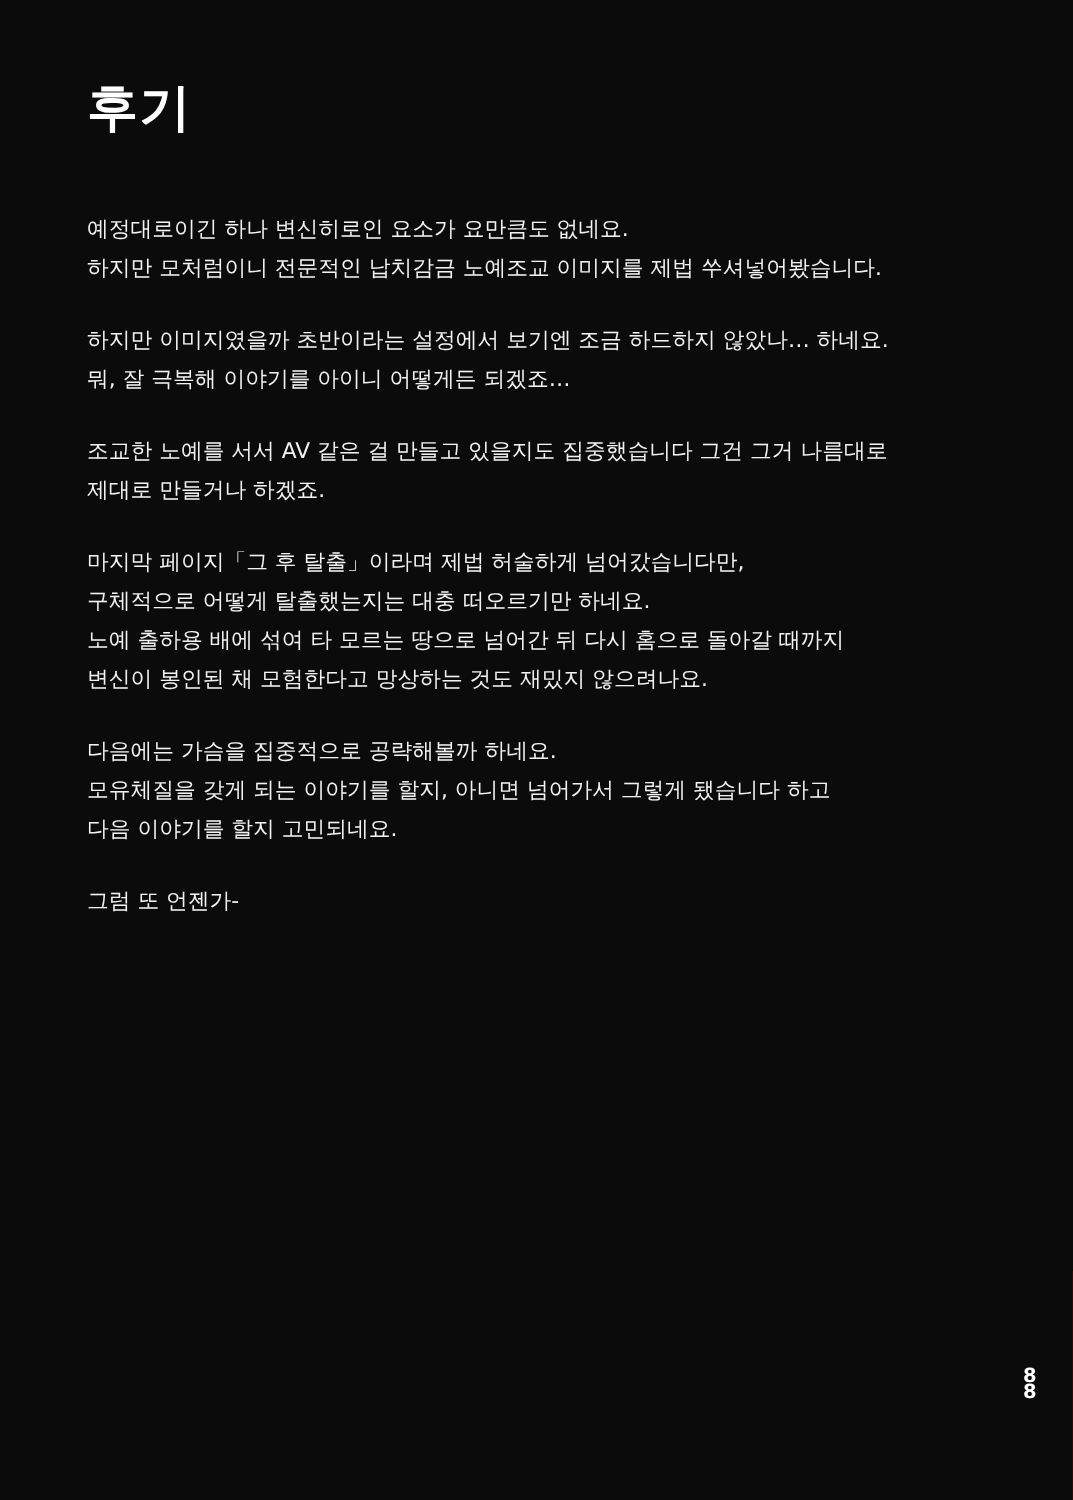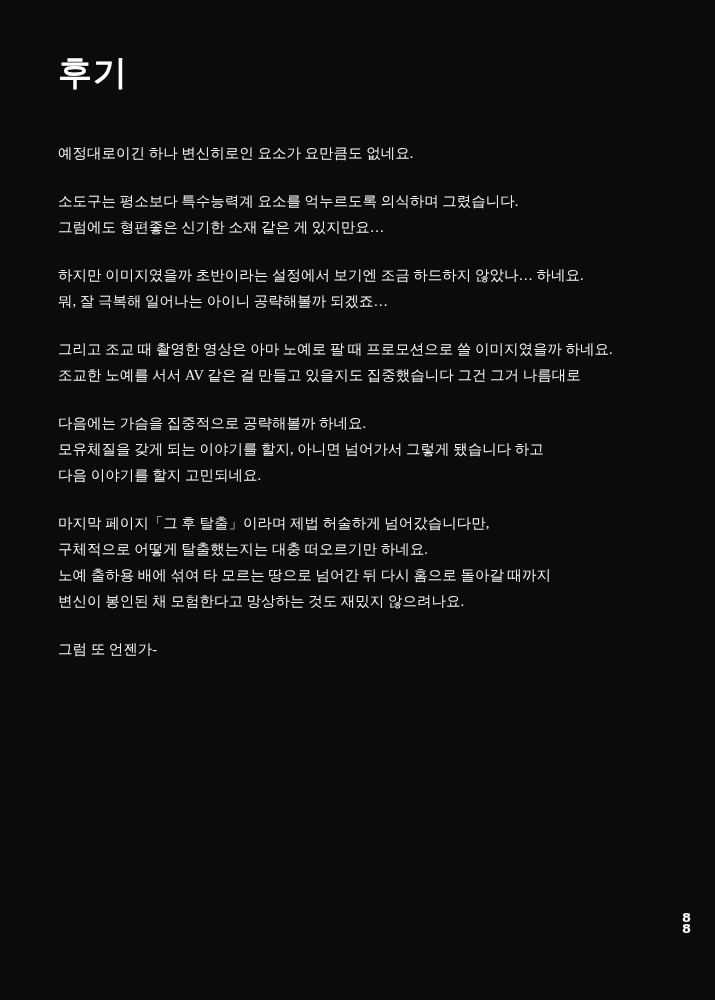--- a/index.html
+++ b/index.html
@@ -52,21 +52,20 @@
   }
   .para {
     margin: 0 0 22px 0;
   }
   .para:last-child {
     margin-bottom: 0;
   }
   .line {
     display: block;
     white-space: pre-wrap;
-    font-family: Liberation Serif, serif;
   }
   .page-number {
     position: absolute;
     right: 24px;
     bottom: 66px;
     font-size: 13px;
     font-weight: bold;
     color: #ffffff;
     letter-spacing: 0px;
     line-height: 11px;
@@ -82,49 +81,46 @@
 
 <div class="page">
   <div class="page-inner">
 
     <div class="title">후기</div>
 
     <div class="body-text">
 
       <p class="para">
         <span class="line">예정대로이긴 하나 변신히로인 요소가 요만큼도 없네요.</span>
+        <span class="line">하지만 모처럼이니 전문적인 납치감금 노예조교 이미지를 제법 쑤셔넣어봤습니다.</span>
       </p>
 
-      <p class="para">
-        <span class="line">소도구는 평소보다 특수능력계 요소를 억누르도록 의식하며 그렸습니다.</span>
-        <span class="line">그럼에도 형편좋은 신기한 소재 같은 게 있지만요…</span>
-      </p>
 
 
       <p class="para">
         <span class="line">하지만 이미지였을까 초반이라는 설정에서 보기엔 조금 하드하지 않았나… 하네요.</span>
-        <span class="line">뭐, 잘 극복해 일어나는 아이니 공략해볼까 되겠죠…</span>
+        <span class="line">뭐, 잘 극복해 이야기를 아이니 어떻게든 되겠죠…</span>
       </p>
 
       <p class="para">
-        <span class="line">그리고 조교 때 촬영한 영상은 아마 노예로 팔 때 프로모션으로 쓸 이미지였을까 하네요.</span>
         <span class="line">조교한 노예를 서서 AV 같은 걸 만들고 있을지도 집중했습니다 그건 그거 나름대로</span>
-      </p>
-
-      <p class="para">
-        <span class="line">다음에는 가슴을 집중적으로 공략해볼까 하네요.</span>
-        <span class="line">모유체질을 갖게 되는 이야기를 할지, 아니면 넘어가서 그렇게 됐습니다 하고</span>
-        <span class="line">다음 이야기를 할지 고민되네요.</span>
+        <span class="line">제대로 만들거나 하겠죠.</span>
       </p>
 
       <p class="para">
         <span class="line">마지막 페이지「그 후 탈출」이라며 제법 허술하게 넘어갔습니다만,</span>
         <span class="line">구체적으로 어떻게 탈출했는지는 대충 떠오르기만 하네요.</span>
         <span class="line">노예 출하용 배에 섞여 타 모르는 땅으로 넘어간 뒤 다시 홈으로 돌아갈 때까지</span>
         <span class="line">변신이 봉인된 채 모험한다고 망상하는 것도 재밌지 않으려나요.</span>
+      </p>
+
+      <p class="para">
+        <span class="line">다음에는 가슴을 집중적으로 공략해볼까 하네요.</span>
+        <span class="line">모유체질을 갖게 되는 이야기를 할지, 아니면 넘어가서 그렇게 됐습니다 하고</span>
+        <span class="line">다음 이야기를 할지 고민되네요.</span>
       </p>
 
       <p class="para">
         <span class="line">그럼 또 언젠가-</span>
       </p>
 
     </div>
 
     <div class="page-number">
       <span>8</span>

